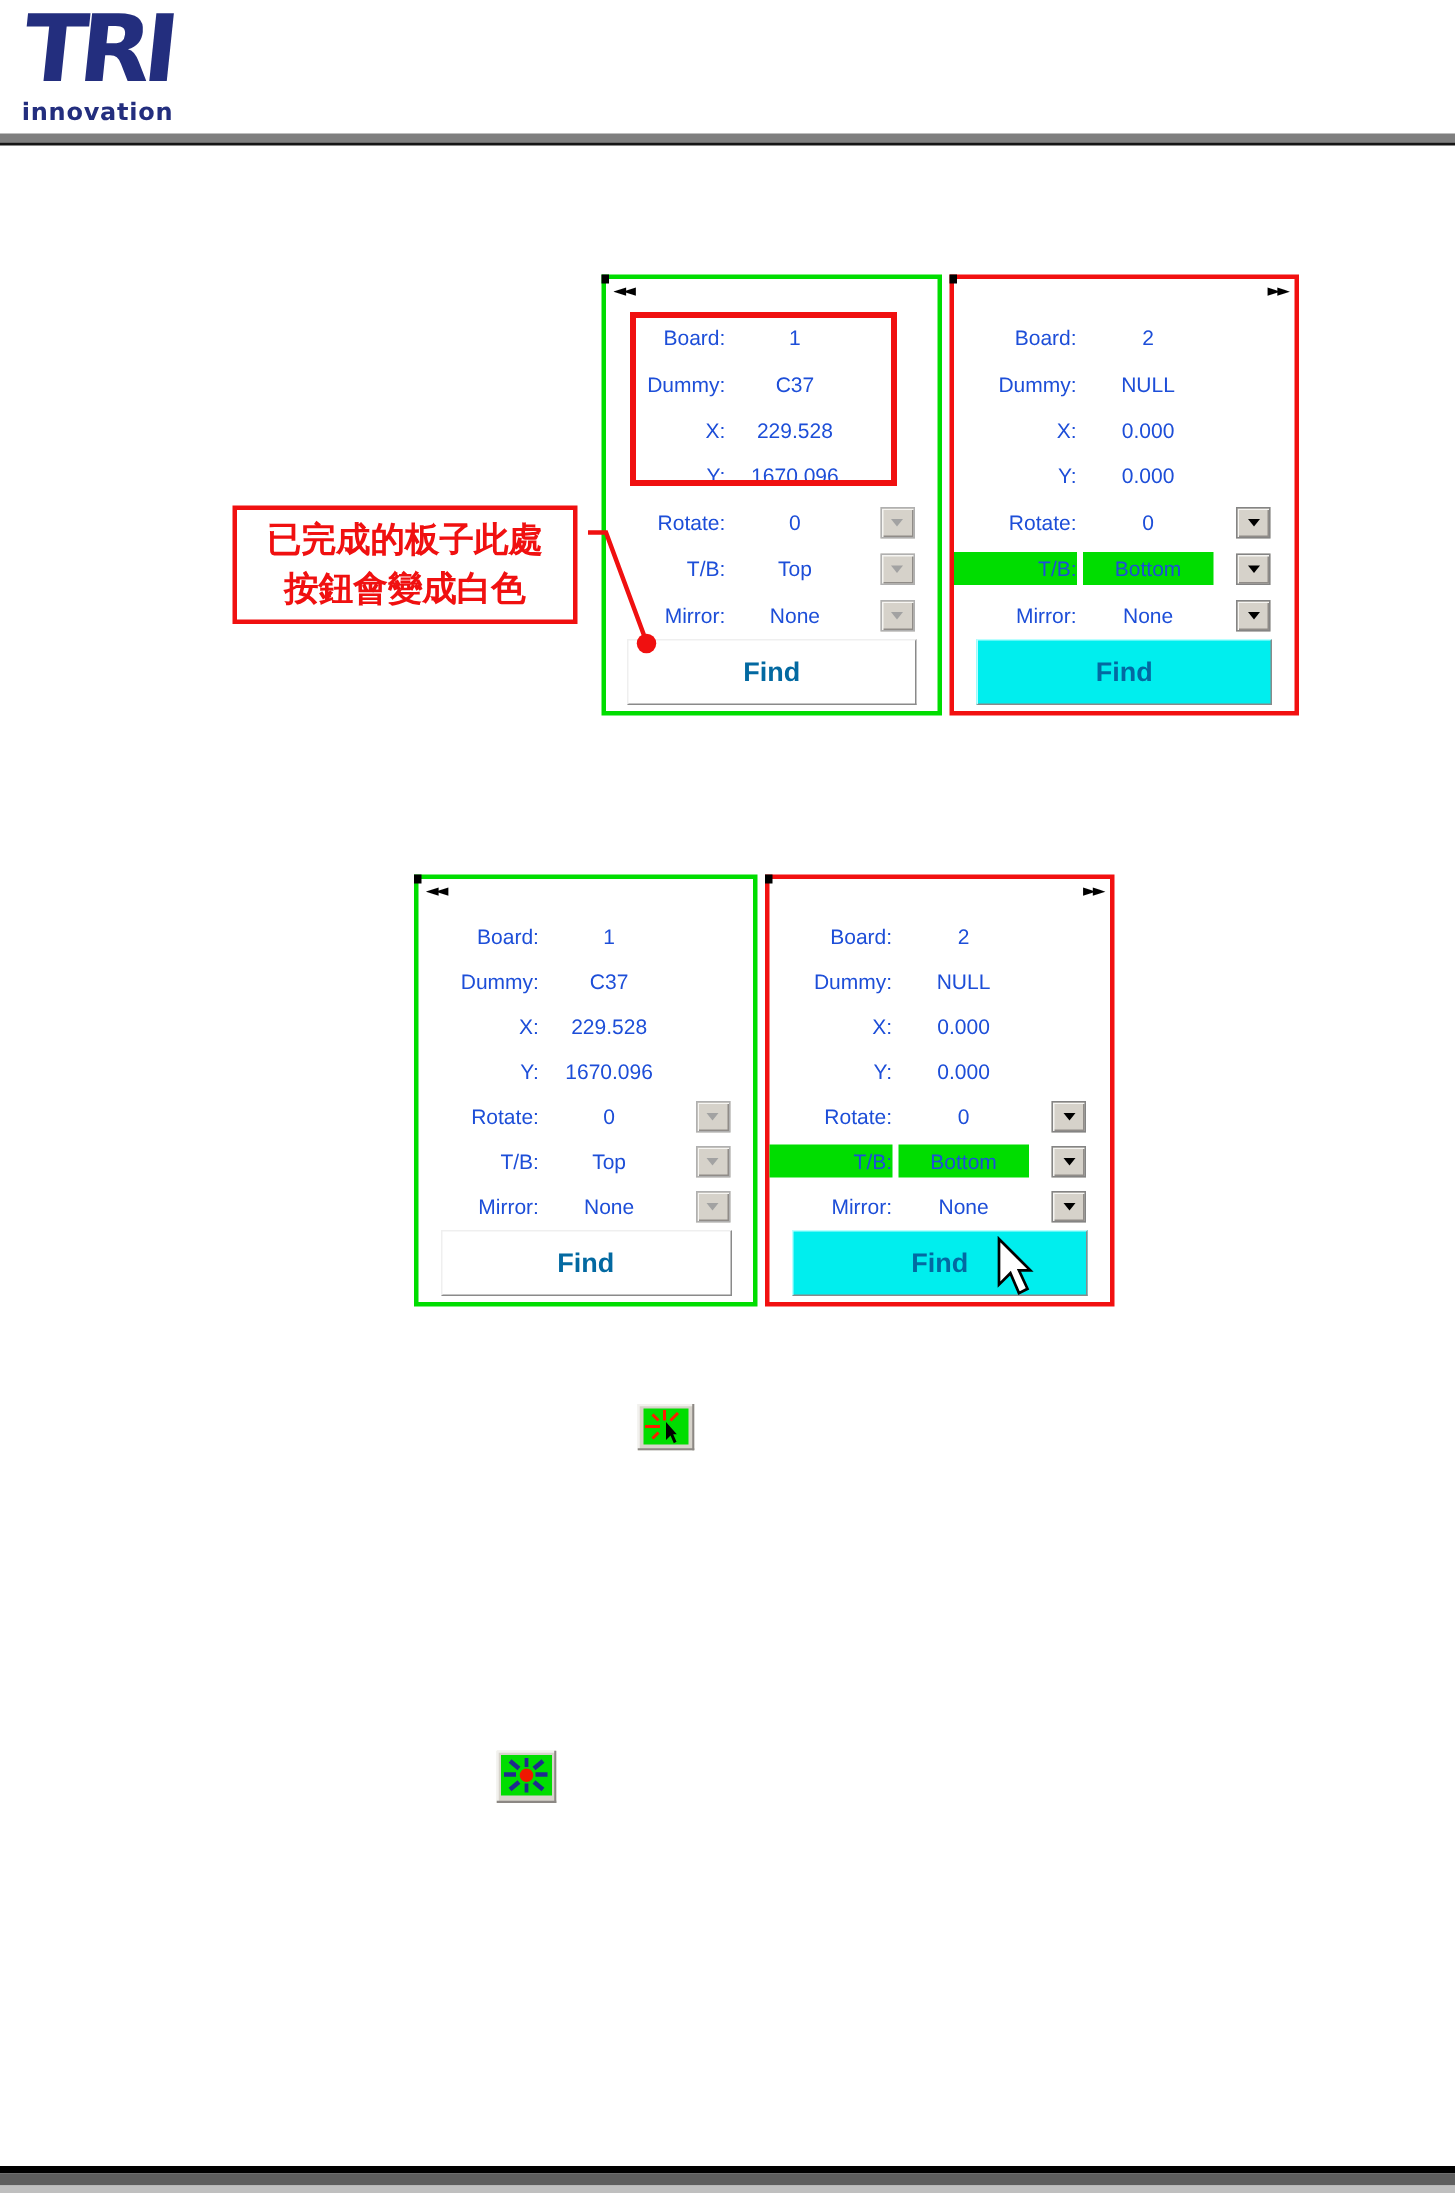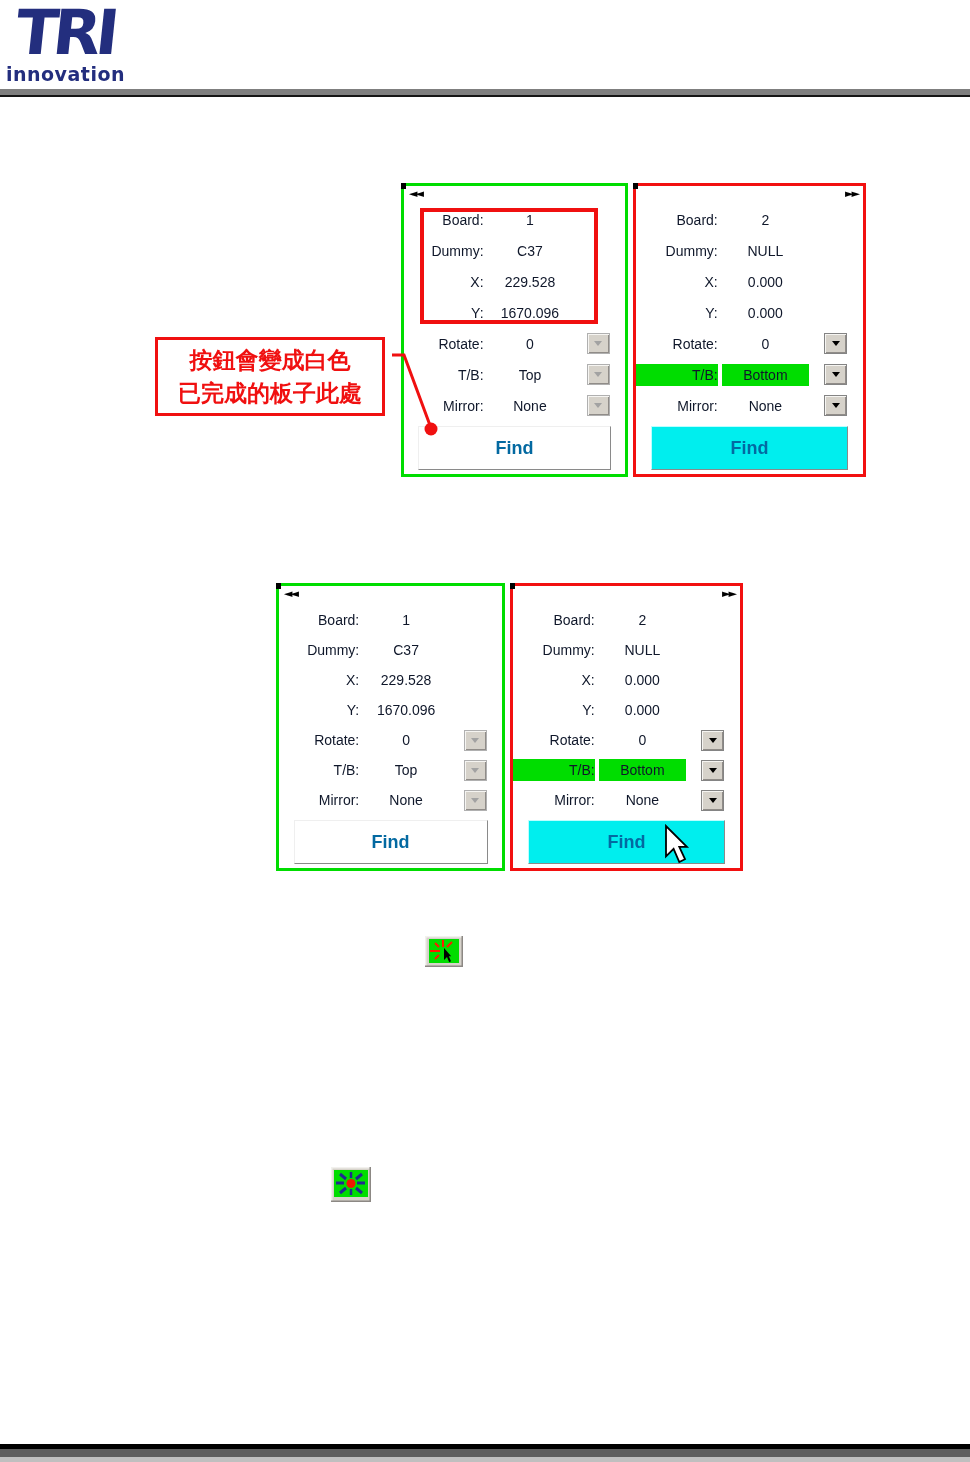--- a/index.html
+++ b/index.html
@@ -3,39 +3,39 @@
 <meta charset="utf-8">
 <style>
   html,body{margin:0;padding:0;background:#fff;}
   .page{position:relative;width:970px;height:1462px;background:#fff;overflow:hidden;
         font-family:"Liberation Sans",sans-serif;}
 
   
   .logo{position:absolute;left:6px;top:2px;width:118px;text-align:center;color:#232e7e;}
   .logo-tri{font-family:"DejaVu Sans",sans-serif;font-weight:900;font-size:62px;line-height:62px;
             letter-spacing:-5px;transform:skewX(-6deg);}
-  .logo-sub{font-family:"DejaVu Sans",sans-serif;font-weight:bold;font-size:19px;line-height:19px;
+  .logo-sub{font-family:"DejaVu Sans",sans-serif;font-weight:bold;font-size:16px;line-height:19px;
             letter-spacing:.5px;margin-top:1px;}
   .hdr-gray{position:absolute;left:0;top:89px;width:970px;height:6px;background:#7f7f7f;}
   .hdr-black{position:absolute;left:0;top:95px;width:970px;height:2px;background:#151515;}
 
   
   .ftr-black{position:absolute;left:0;top:1444px;width:970px;height:5px;background:#000;}
   .ftr-gray{position:absolute;left:0;top:1449px;width:970px;height:8px;background:#5e5e5e;}
   .ftr-light{position:absolute;left:0;top:1457px;width:970px;height:5px;background:#bfbfbf;}
 
   
   .panel{position:absolute;box-sizing:border-box;background:#fff;display:flex;flex-direction:column;}
   .panel.green{border:3px solid #00dd00;}
   .panel.red{border:3px solid #f21010;}
   .panel::before{content:"";position:absolute;left:-3px;top:-3px;width:5px;height:6px;background:#000;}
   .pnav{height:18px;flex:0 0 18px;font-family:"DejaVu Sans",sans-serif;font-size:11px;
         letter-spacing:-2px;color:#000;padding:1px 5px 0 5px;}
   .pnav.right{text-align:right;}
-  .prow{flex:1;display:flex;align-items:center;font-size:14px;color:#0f172a;}
+  .prow{flex:1;display:flex;align-items:flex-end;font-size:14px;color:#1d4ed8;}
   .plabel{flex:0 0 36%;text-align:right;padding:3px 0;}
   .pvalue{flex:0 0 38%;text-align:center;padding:3px 0;margin-left:2%;}
   .pdd{flex:1;display:flex;justify-content:center;}
   .prow.hl .plabel,.prow.hl .pvalue{background:#00dd00;}
   .ddbtn{width:23px;height:21px;display:flex;align-items:center;justify-content:center;padding:0;
          background:#d6d2ca;border:1px solid #848484;
          box-shadow:inset 1px 1px 0 #f6f5f2, inset -1px -1px 0 #908c88;}
   .ddarrow{display:inline-block;width:0;height:0;border-left:4px solid transparent;
            border-right:4px solid transparent;border-top:5px solid #000;}
   .ddbtn.disabled{border-color:#b0b0b0;}
@@ -163,22 +163,22 @@
           <button class="ddbtn">
             <i class="ddarrow"></i>
           </button>
         </span>
       </div>
       <button class="findbtn cyan">Find</button>
     </div>
 
   <div class="red-rect"></div>
   <div class="callout">
+    <div>已完成的板子此處</div>
     <div>按鈕會變成白色</div>
-    <div>已完成的板子此處</div>
   </div>
   <svg class="ovl" style="left:386px;top:343px;" width="56" height="96">
     <polyline points="6,12 18,12 45,85" fill="none" stroke="#f01010" stroke-width="3"></polyline>
     <circle cx="45" cy="86" r="6.5" fill="#f01010"></circle>
   </svg>
 
   <div class="panel green" style="left:276px;top:583px;width:229px;height:288px;">
       <div class="pnav left">◄◄</div>
       <div class="prow">
         <span class="plabel">Board:</span>

